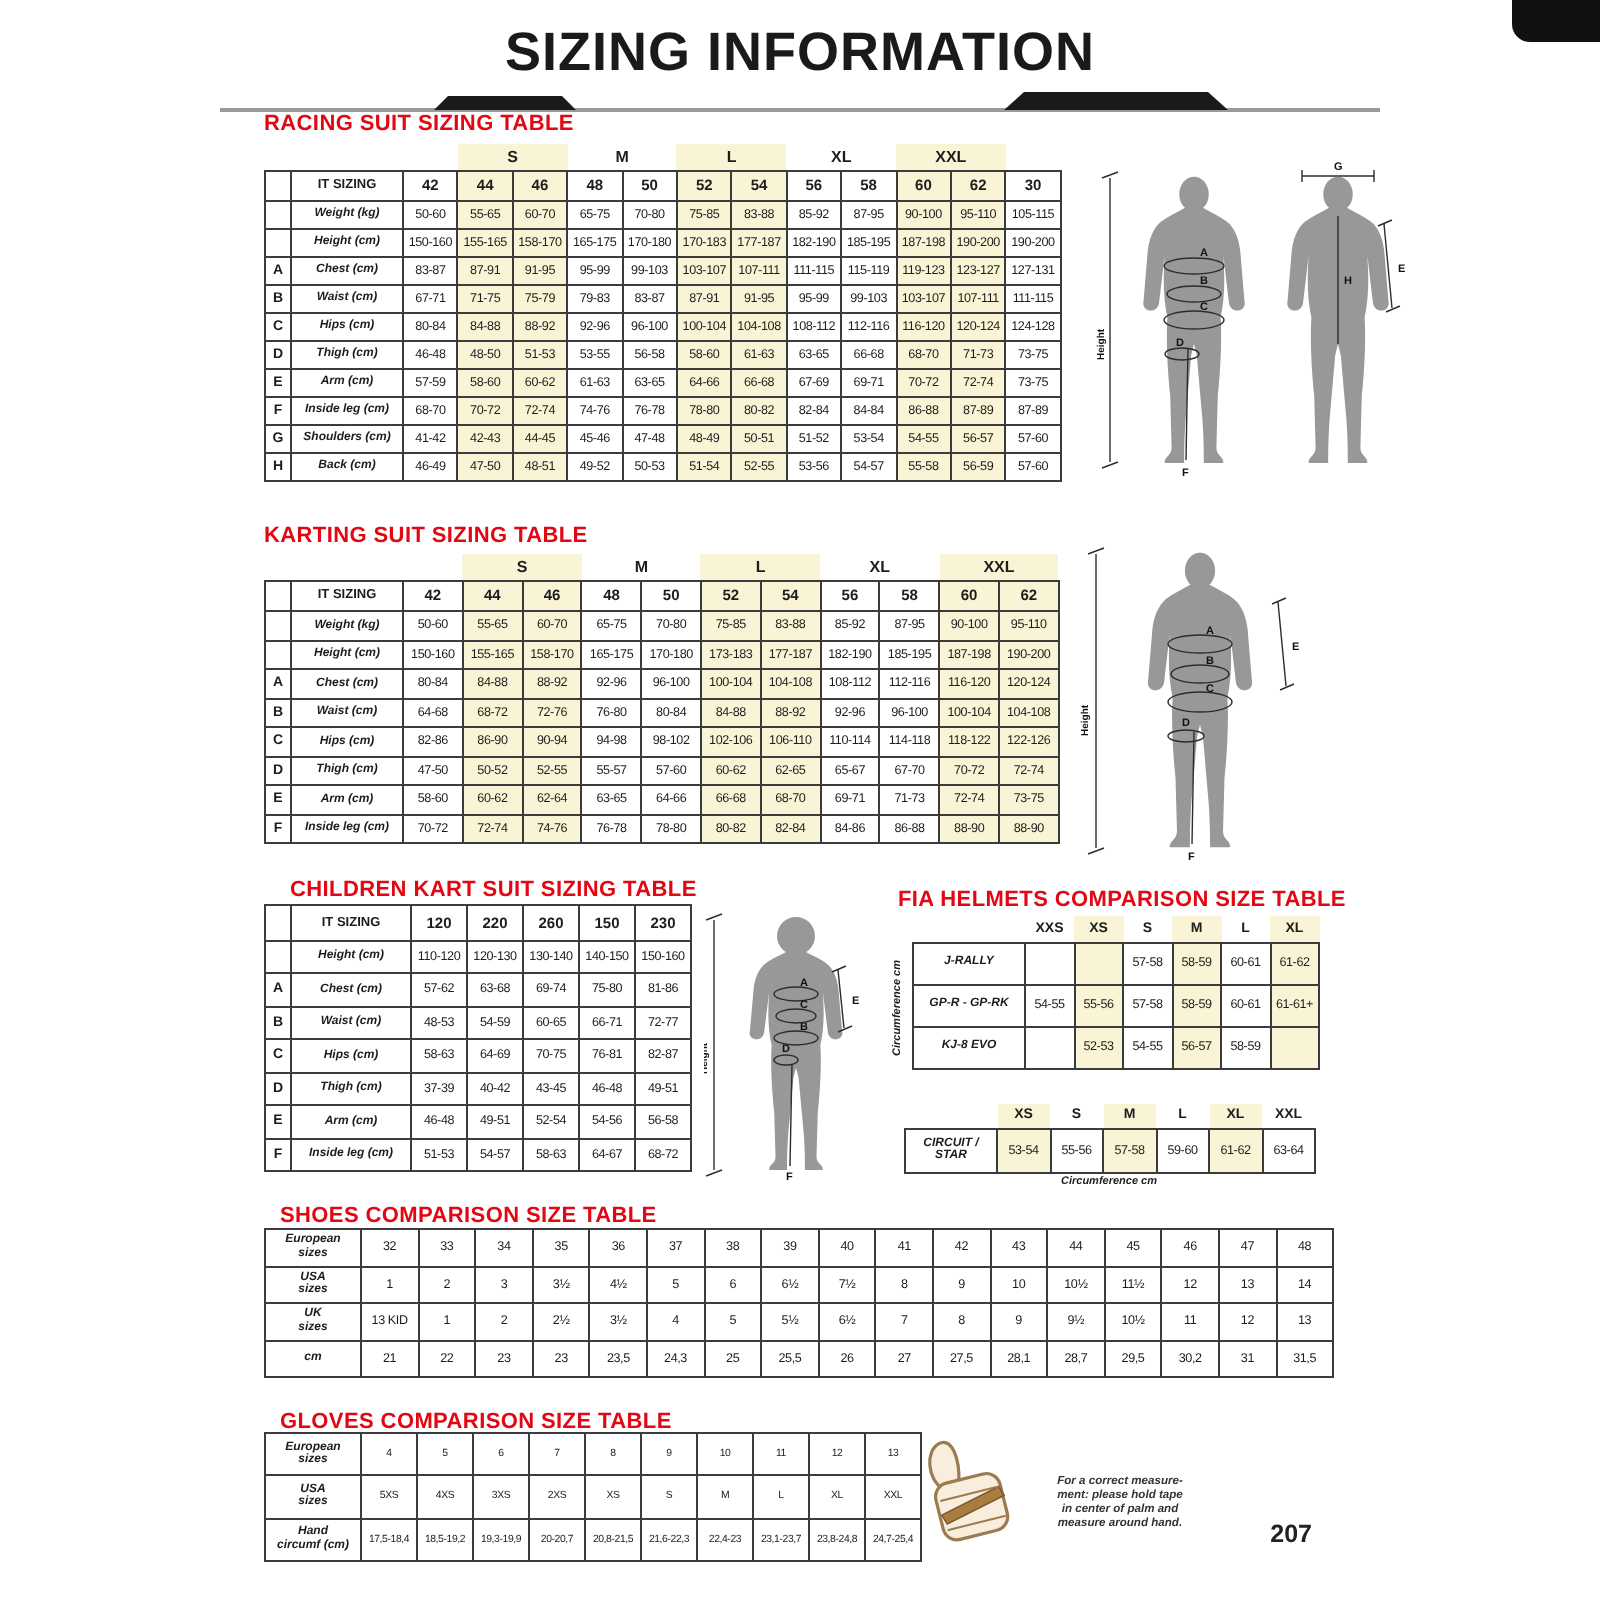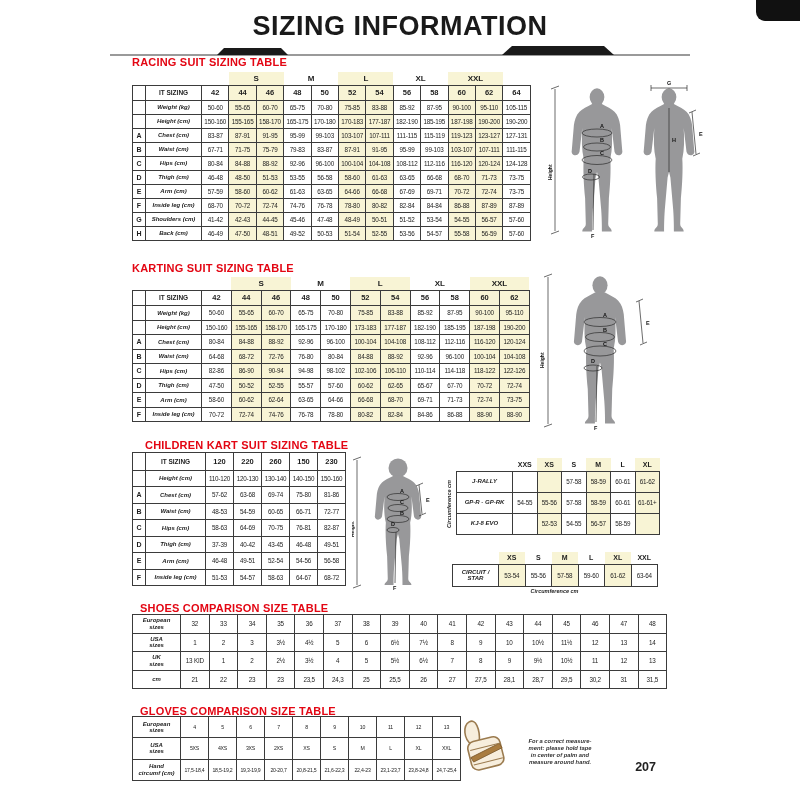--- a/index.html
+++ b/index.html
@@ -51,20 +51,21 @@
 
   <div class="abs" id="page-title">SIZING INFORMATION</div>
   <div class="abs" id="header-rule"></div>
   <div class="abs hdr-tab" id="header-tab-1"></div>
   <div class="abs hdr-tab" id="header-tab-2"></div>
   <div class="abs" id="corner-tab"></div>
 
   <div class="abs sec-title" style="left:132px;top:56px;">RACING SUIT SIZING TABLE</div>
   <div class="abs sec-title" style="left:132px;top:262px;">KARTING SUIT SIZING TABLE</div>
   <div class="abs sec-title" style="left:145px;top:439px;">CHILDREN KART SUIT SIZING TABLE</div>
+  <div class="abs sec-title" style="left:449px;top:444px;">FIA HELMETS COMPARISON SIZE TABLE</div>
   <div class="abs sec-title" style="left:140px;top:602px;">SHOES COMPARISON SIZE TABLE</div>
   <div class="abs sec-title" style="left:140px;top:705px;">GLOVES COMPARISON SIZE TABLE</div>
 
   <div class="abs side-label" style="left:446px;top:528px;">Circumference cm</div>
   <div class="abs footer-label" style="left:452px;top:588px;width:205px;">Circumference cm</div>
 
   <div class="abs fig" style="left:548px;top:80px;">
     <svg width="158" height="168" viewBox="0 0 158 168">
 
       <line class="meas" x1="7" y1="9" x2="7" y2="151"></line>
@@ -215,21 +216,21 @@
           <td class="c hnum y">44</td>
           <td class="c hnum y">46</td>
           <td class="c hnum">48</td>
           <td class="c hnum">50</td>
           <td class="c hnum y">52</td>
           <td class="c hnum y">54</td>
           <td class="c hnum">56</td>
           <td class="c hnum">58</td>
           <td class="c hnum y">60</td>
           <td class="c hnum y">62</td>
-          <td class="c hnum">64</td>
+          <td class="c hnum">30</td>
         </tr>
         <tr style="height: 14px;">
           <td class="c ltr"></td>
           <td class="c rlab">Weight (kg)</td>
           <td class="c val">50-60</td>
           <td class="c val y">55-65</td>
           <td class="c val y">60-70</td>
           <td class="c val">65-75</td>
           <td class="c val">70-80</td>
           <td class="c val y">75-85</td>

